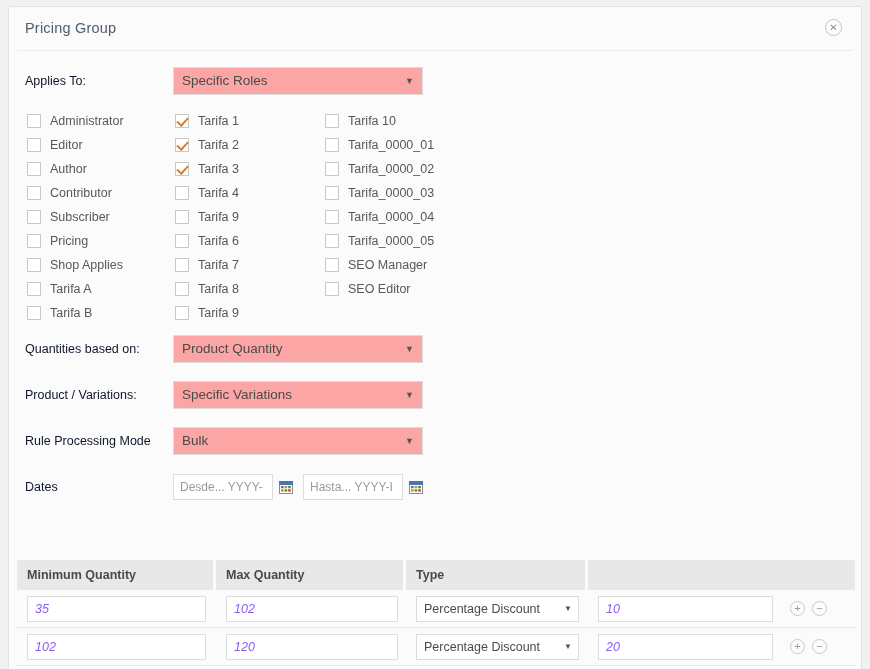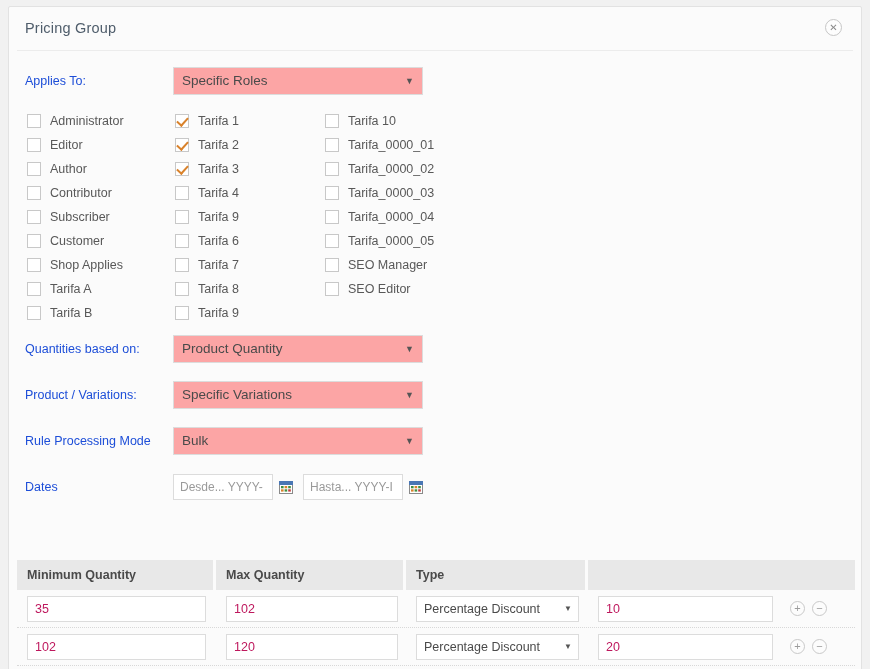--- a/index.html
+++ b/index.html
@@ -51,21 +51,21 @@
 
   .field-row {
     display: flex;
     align-items: center;
     height: 32px;
     margin-top: 14px;
   }
   .field-label {
     width: 148px;
     font-size: 12.5px;
-    color: #1d4ed8;
+    color: #0f172a;
   }
   .select-box {
     position: relative;
     width: 250px;
     height: 28px;
     background: #fca5a5;
     border: 1px solid #dcdcdc;
     font-size: 13.5px;
     color: #4a4a4a;
     line-height: 26px;
@@ -173,23 +173,24 @@
     align-items: center;
     height: 38px;
     border-bottom: 1px dotted #d8d8d8;
   }
   .t-row > div { padding-left: 10px; }
   .cell-input {
     height: 26px;
     background: #fff;
     border: 1px solid #dcdcdc;
     font-size: 12.5px;
-    color: #be185d;
+    color: #8b5cf6;
     line-height: 24px;
     padding-left: 7px;
+    font-style: italic;
   }
   .in1 { width: 179px; }
   .in2 { width: 172px; }
   .in4 { width: 175px; }
   .cell-select {
     position: relative;
     width: 163px; height: 26px;
     background: #fff;
     border: 1px solid #dcdcdc;
     font-size: 12.5px;
@@ -252,21 +253,21 @@
         <div class="check-item">
             <span class="cb"></span>
             <span class="check-label">Contributor</span>
           </div>
         <div class="check-item">
             <span class="cb"></span>
             <span class="check-label">Subscriber</span>
           </div>
         <div class="check-item">
             <span class="cb"></span>
-            <span class="check-label">Customer</span>
+            <span class="check-label">Pricing</span>
           </div>
         <div class="check-item">
             <span class="cb"></span>
             <span class="check-label">Shop Applies</span>
           </div>
         <div class="check-item">
             <span class="cb"></span>
             <span class="check-label">Tarifa A</span>
           </div>
         <div class="check-item">

